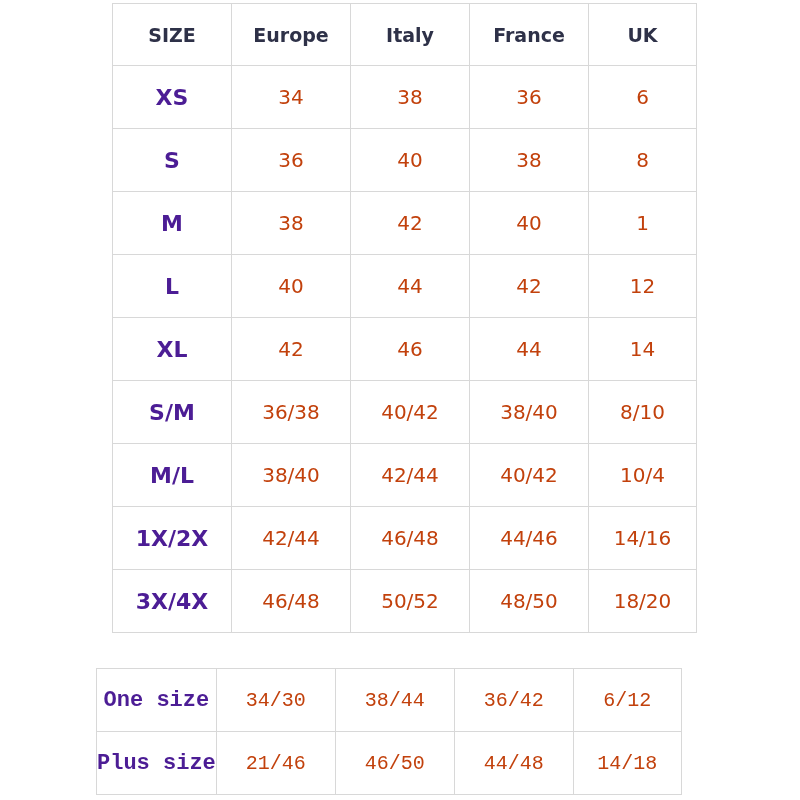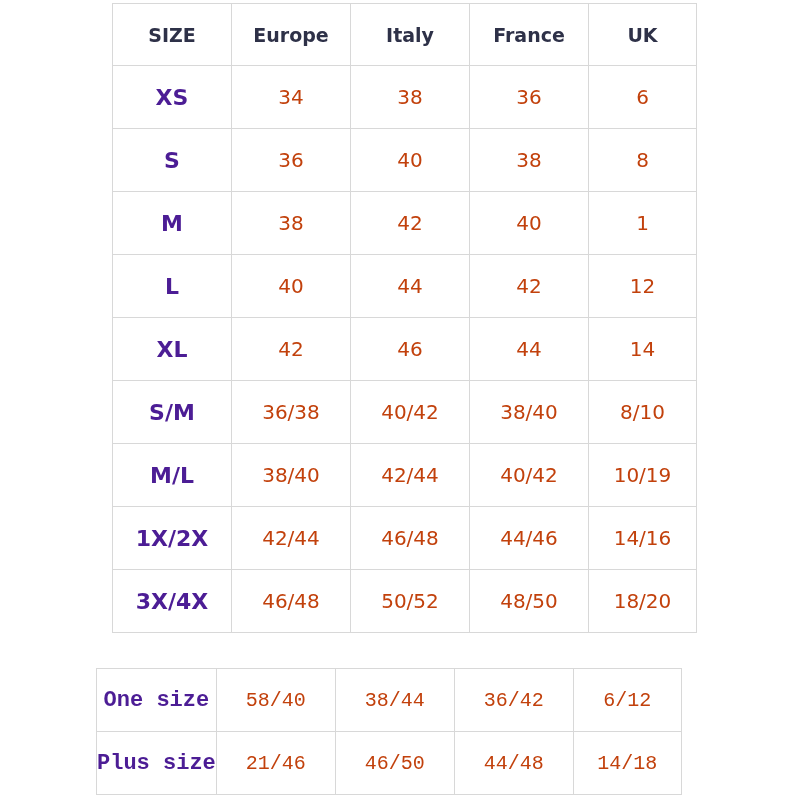--- a/index.html
+++ b/index.html
@@ -115,21 +115,21 @@
         <td class="val">36/38</td>
         <td class="val">40/42</td>
         <td class="val">38/40</td>
         <td class="val">8/10</td>
       </tr>
       <tr>
         <td class="lbl">M/L</td>
         <td class="val">38/40</td>
         <td class="val">42/44</td>
         <td class="val">40/42</td>
-        <td class="val">10/19</td>
+        <td class="val">10/4</td>
       </tr>
       <tr>
         <td class="lbl">1X/2X</td>
         <td class="val">42/44</td>
         <td class="val">46/48</td>
         <td class="val">44/46</td>
         <td class="val">14/16</td>
       </tr>
       <tr>
         <td class="lbl">3X/4X</td>
@@ -145,21 +145,21 @@
     <colgroup>
       <col style="width:119px">
         <col style="width:119px">
         <col style="width:119px">
         <col style="width:119px">
         <col style="width:108px">
     </colgroup>
     <tbody>
       <tr>
         <td class="lbl">One size</td>
-        <td class="val">58/40</td>
+        <td class="val">34/30</td>
         <td class="val">38/44</td>
         <td class="val">36/42</td>
         <td class="val">6/12</td>
       </tr>
       <tr>
         <td class="lbl">Plus size</td>
         <td class="val">21/46</td>
         <td class="val">46/50</td>
         <td class="val">44/48</td>
         <td class="val">14/18</td>

